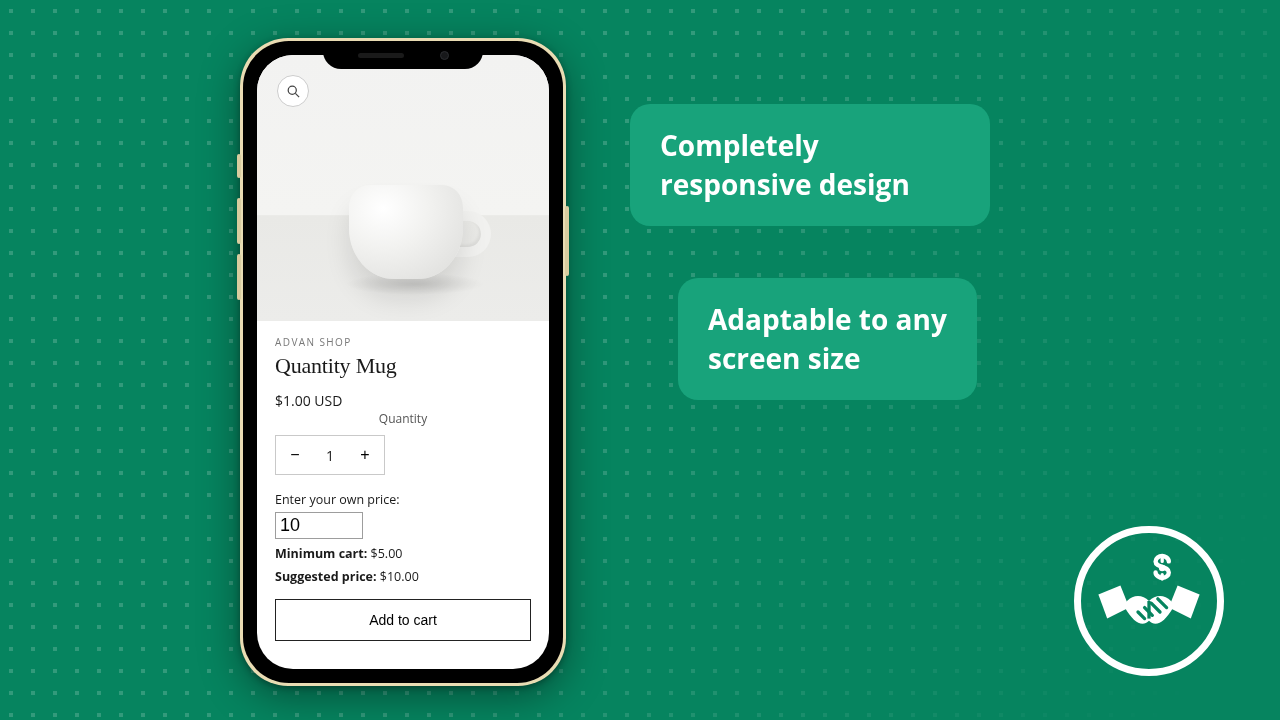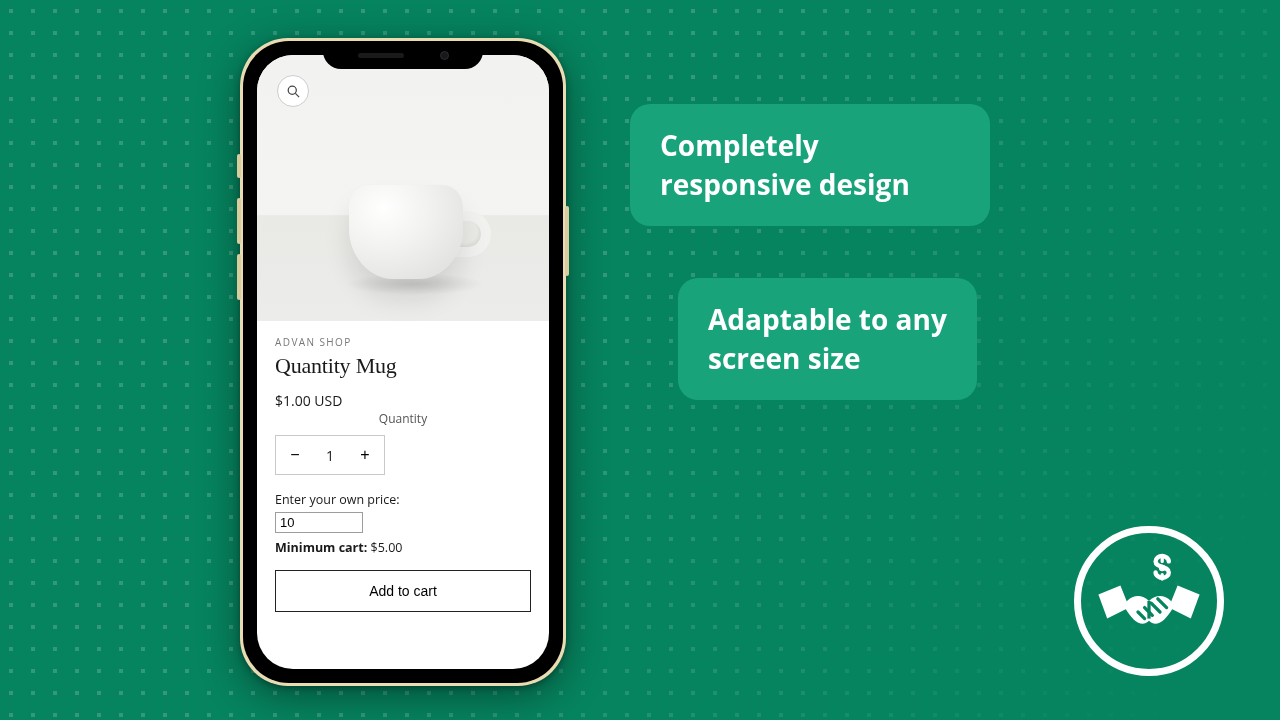--- a/index.html
+++ b/index.html
@@ -162,21 +162,21 @@
   }
   .own-label {
     font-size: 12.5px;
     margin-top: 16px;
   }
   .own-input {
     margin-top: 4px;
     border: 1px solid #9d9d9d;
     padding: 2px 4px;
     width: 88px;
-    font-size: 13px;
+    font-size: 18px;
   }
   .meta {
     margin-top: 6px;
     font-size: 12.5px;
   }
   .meta b { font-weight: 700; }
   .add-btn {
     margin-top: 14px;
     width: 100%;
     padding: 12px;
@@ -251,20 +251,24 @@
             <span class="qval">1</span>
             <button>+</button>
           </div>
 
           <div class="own-label">Enter your own price:</div>
           <input class="own-input" value="10" style="">
 
           <div class="meta">
             <b>Minimum cart:</b>
             <span>$5.00</span>
+          </div>
+          <div class="meta">
+            <b>Suggested price:</b>
+            <span>$10.00</span>
           </div>
 
           <button class="add-btn">Add to cart</button>
         </div>
 
       </div>
     </div>
   </div>
 
   <div class="callout callout1">Completely responsive design</div>

